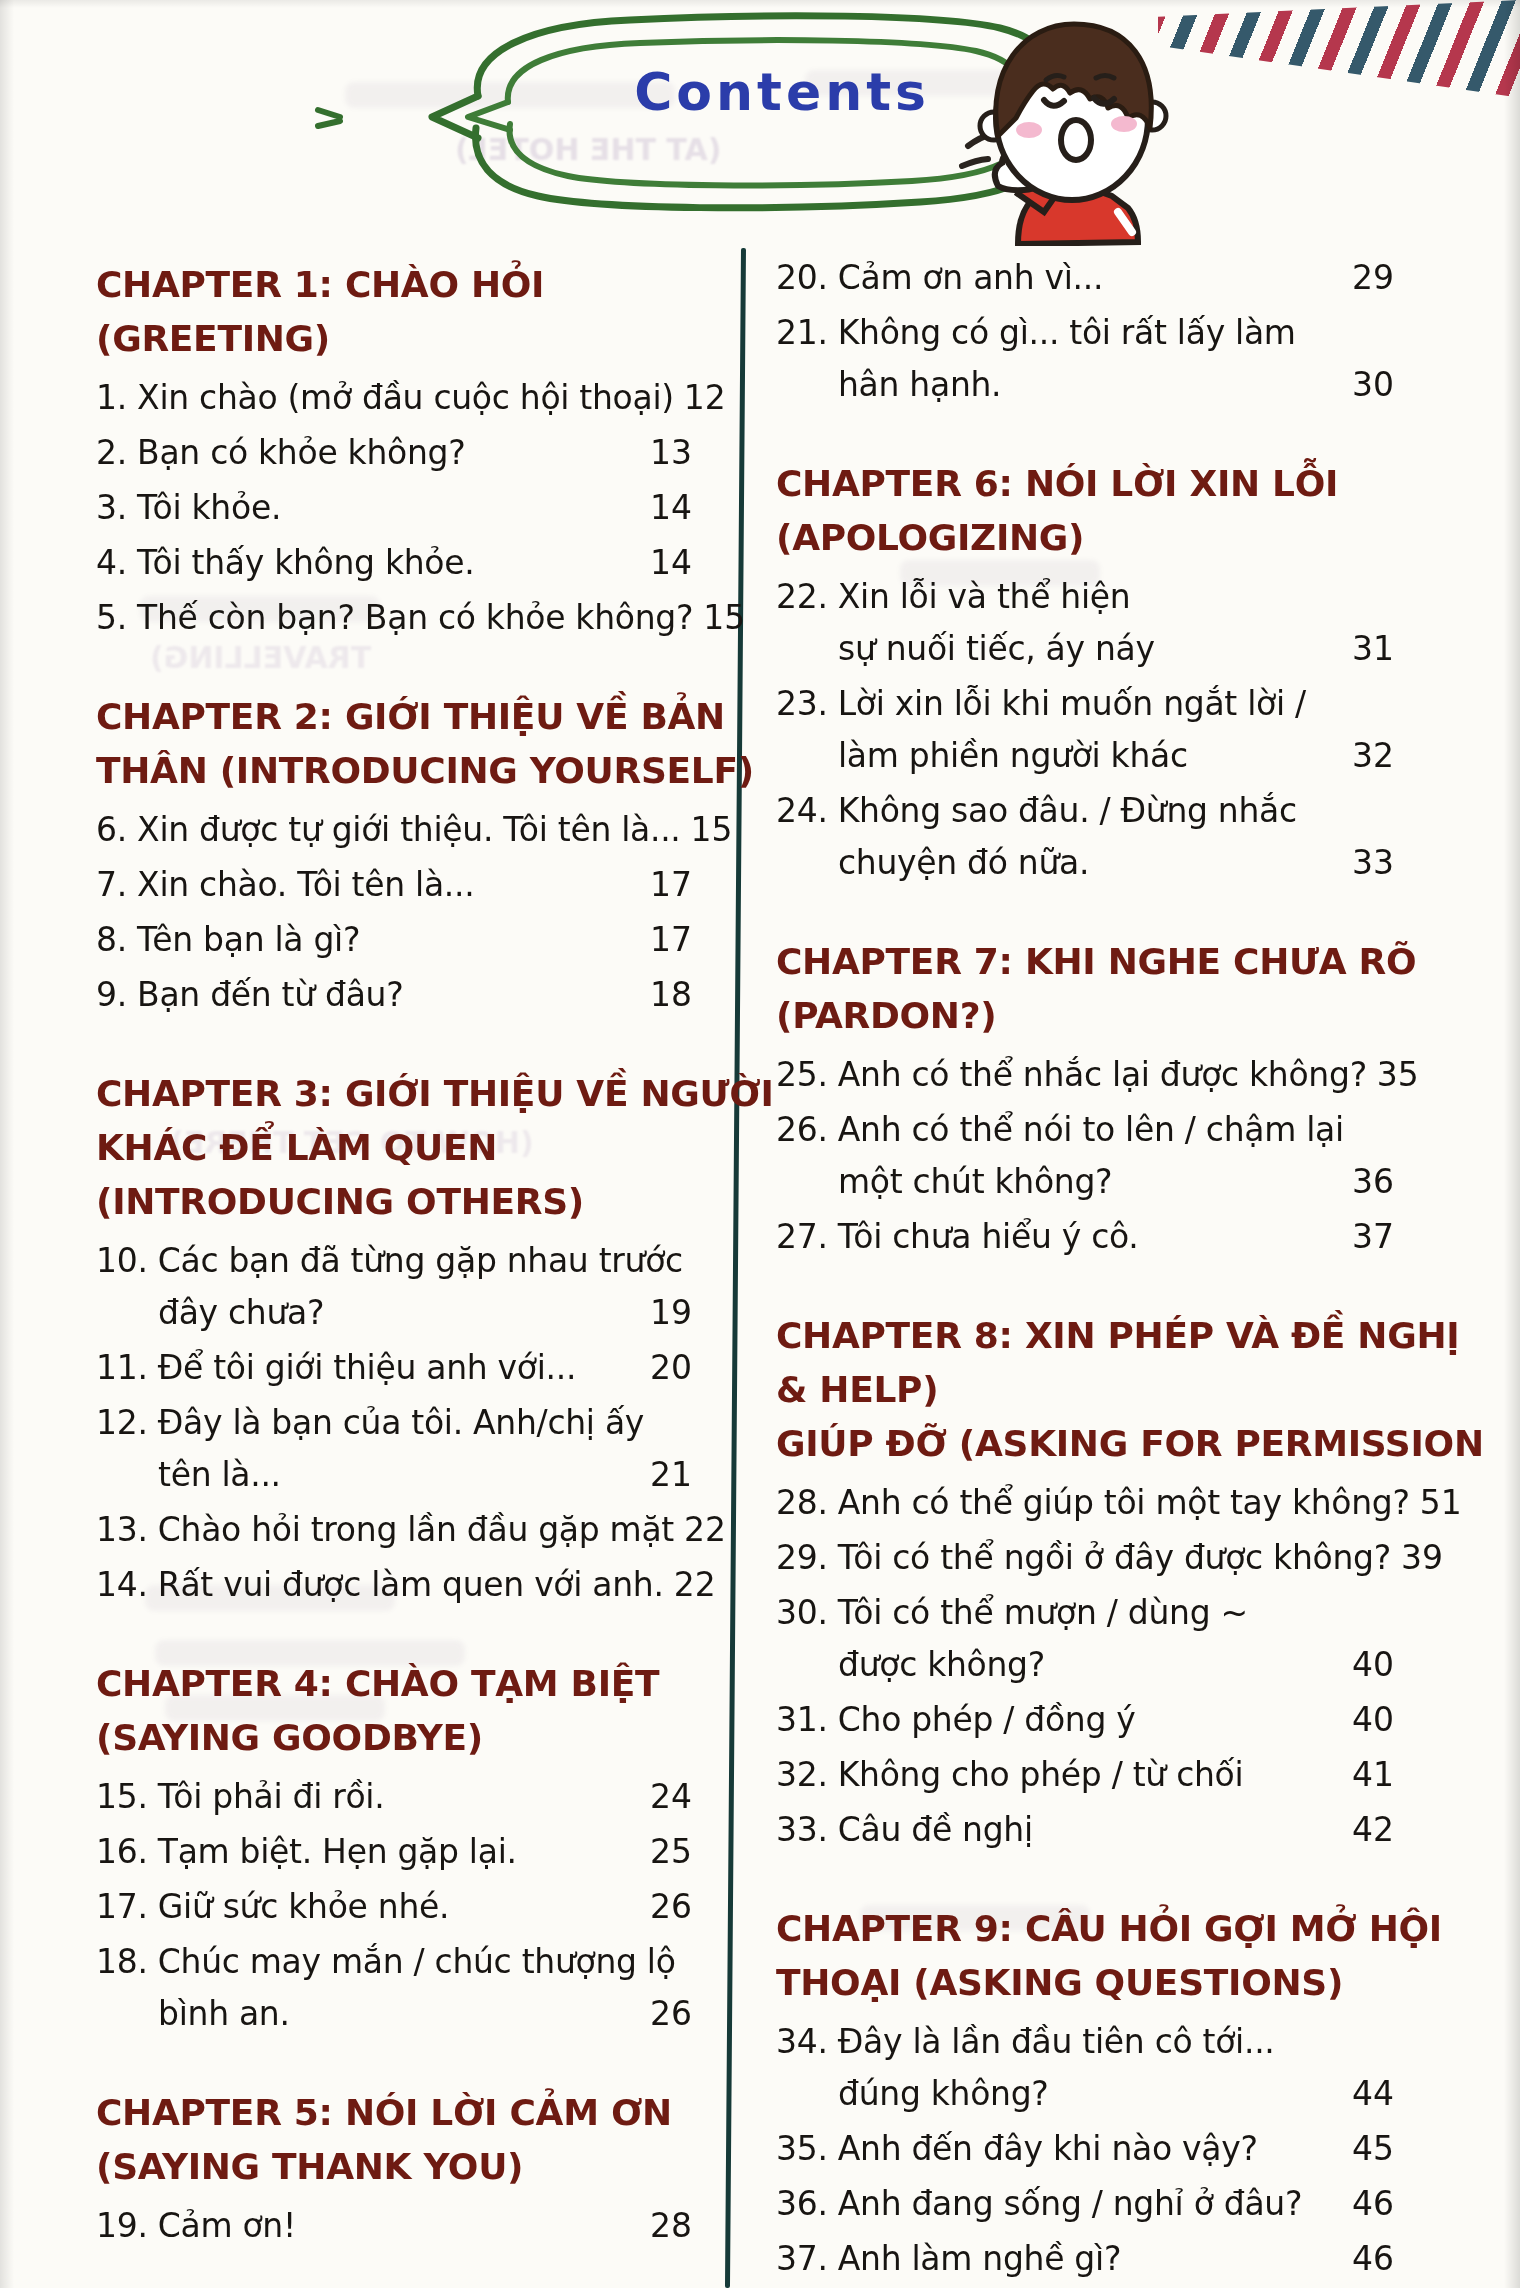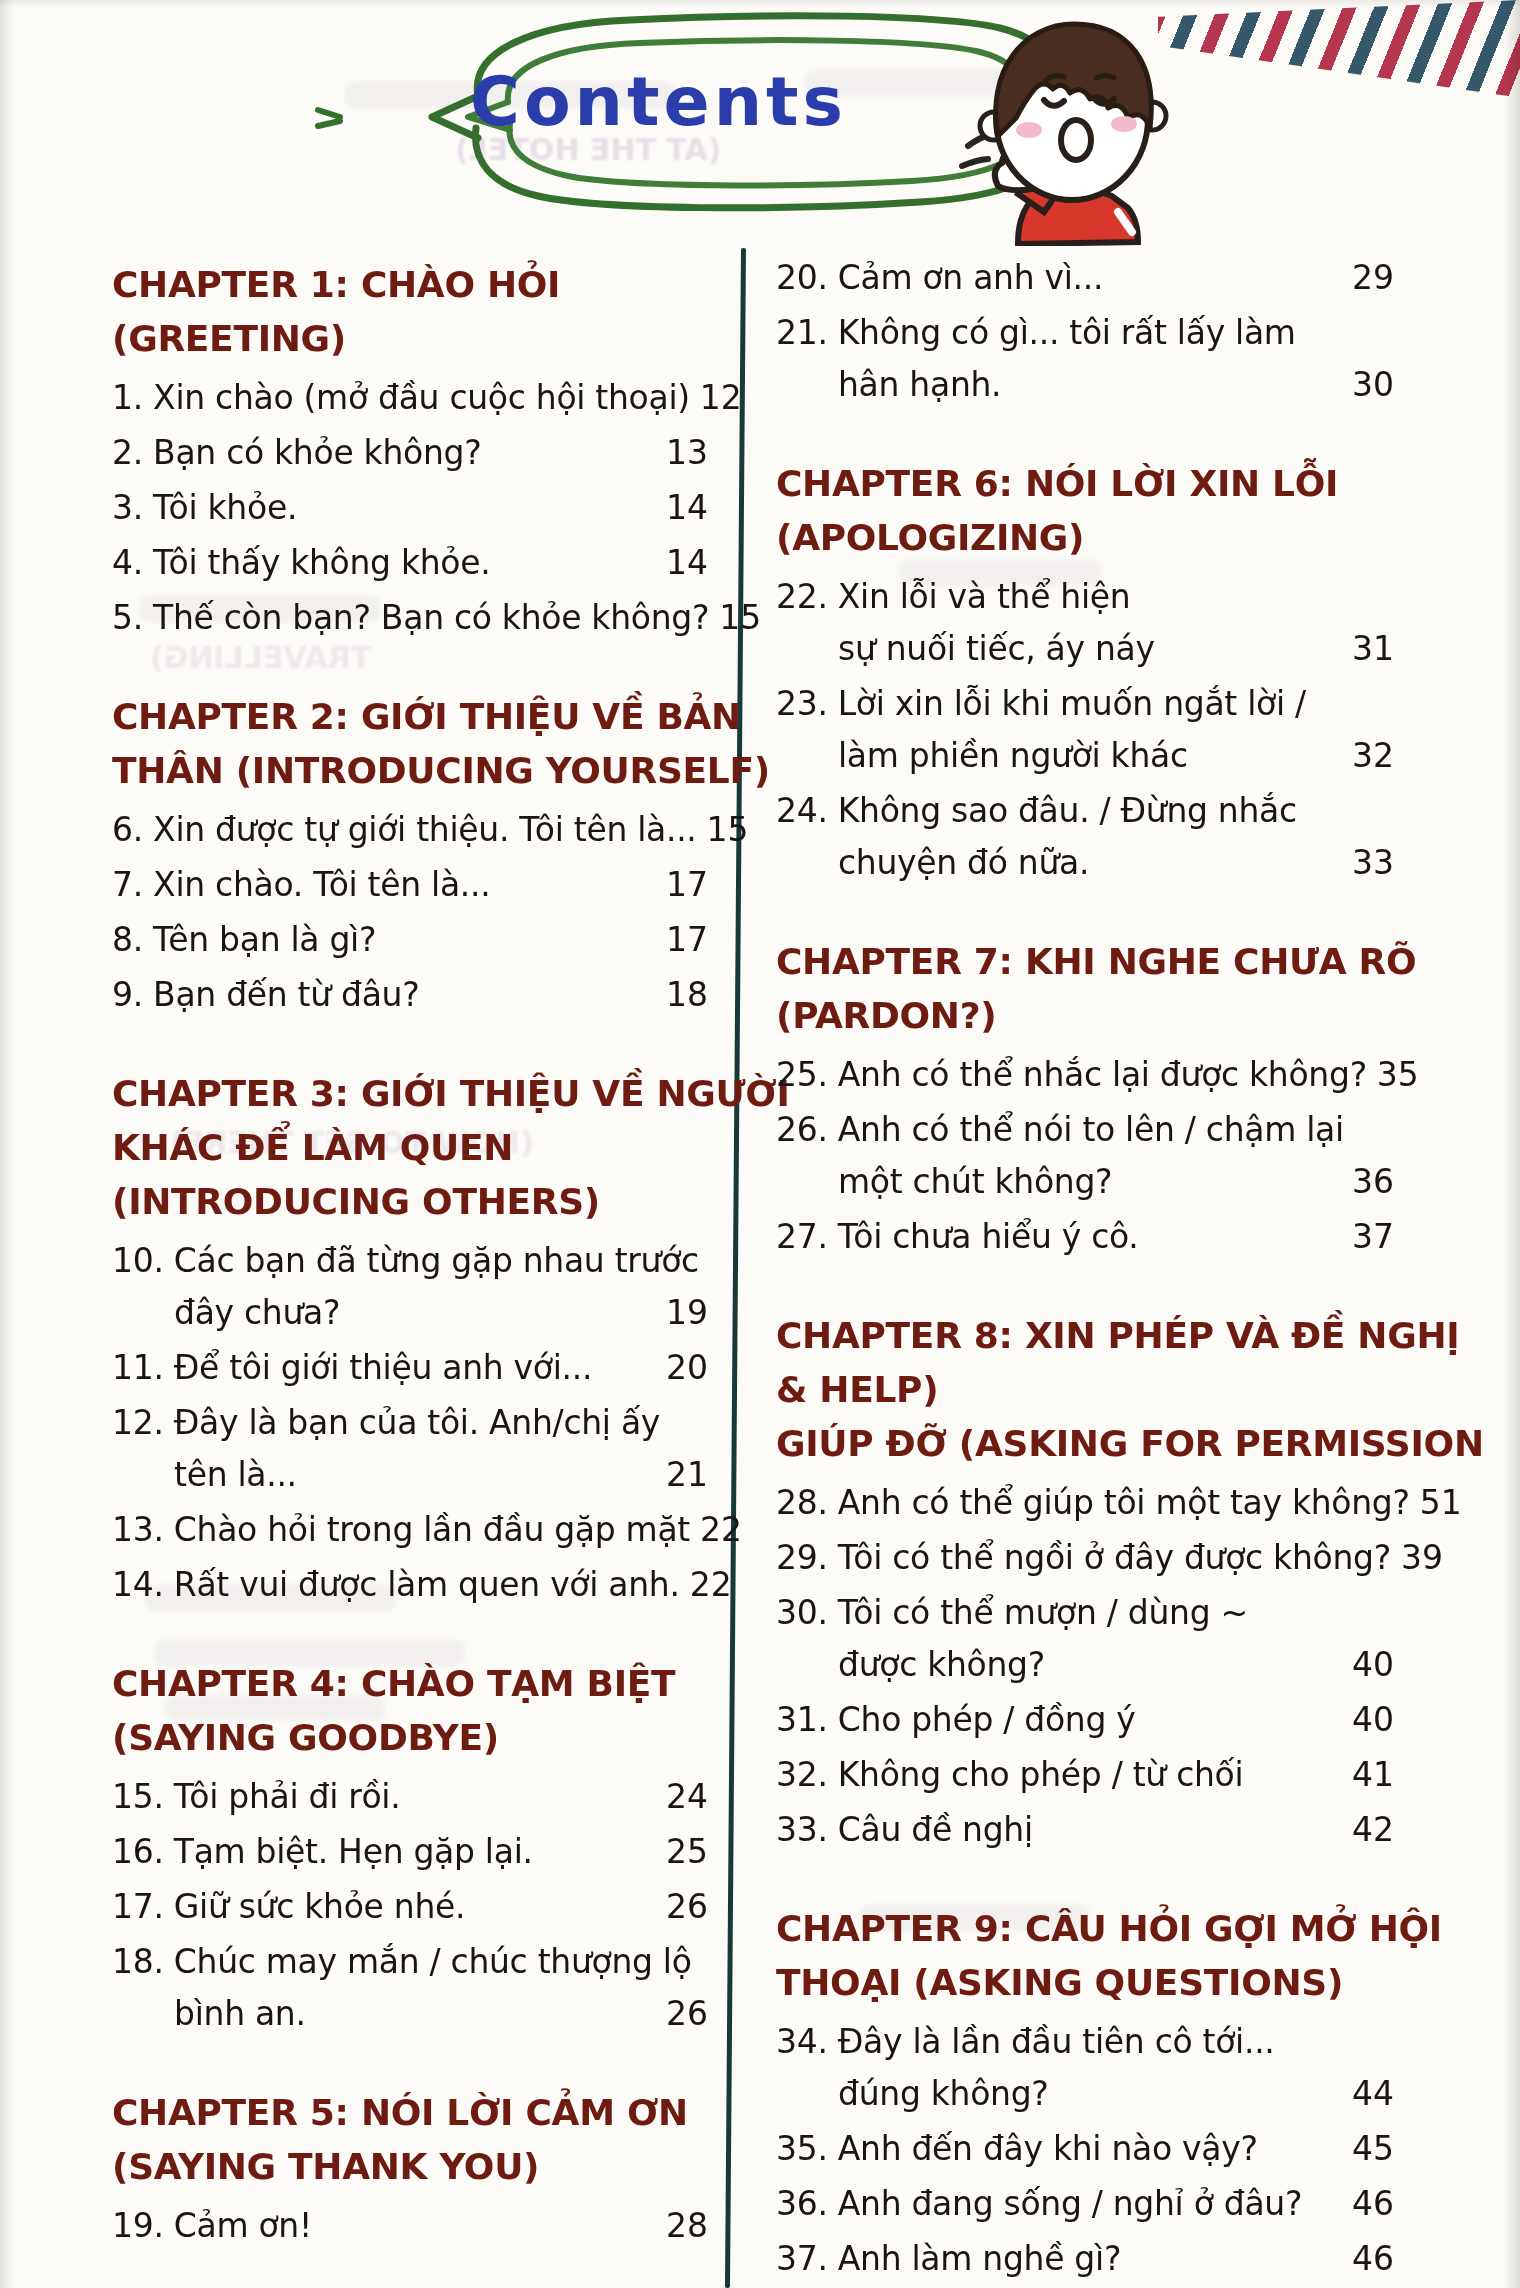--- a/index.html
+++ b/index.html
@@ -22,22 +22,22 @@
     position:absolute;left:1158px;top:0;width:362px;height:104px;
     background:repeating-linear-gradient(112deg,
       #b5374d 0 13px, rgba(0,0,0,0) 13px 29px,
       #35596b 29px 42px, rgba(0,0,0,0) 42px 58px);
     clip-path:polygon(0 16%,100% 0,100% 94%,0 44%);
   }
 
   
   .title-frame{position:absolute;left:300px;top:0;width:800px;height:235px;}
   .contents-title{
-    position:absolute;left:470px;top:62px;width:460px;text-align:left;
-    font-size:68px;font-weight:bold;letter-spacing:4px;color:#2b3daa;
+    position:absolute;left:470px;top:62px;width:460px;text-align:right;
+    font-size:52px;font-weight:bold;letter-spacing:4px;color:#2b3daa;
     font-family:"DejaVu Sans",sans-serif;
   }
 
   
   .mascot{position:absolute;left:932px;top:6px;width:272px;height:240px;}
 
   
   .ghost-text{
     position:absolute;color:#a892b8;opacity:.26;filter:blur(1.2px);
     transform:scaleX(-1);font-weight:bold;font-size:30px;white-space:nowrap;
@@ -49,21 +49,21 @@
 
   
   .divider{
     position:absolute;left:741px;top:248px;width:5px;height:2040px;
     background:#163a38;transform:rotate(.45deg);transform-origin:top center;
     border-radius:2px;
   }
 
   
   .toc-col{position:absolute;color:#181512;}
-  #col-0{left:112px;top:258px;width:596px;}
+  #col-0{left:96px;top:258px;width:596px;}
   #col-1{left:776px;top:252px;width:618px;}
 
   .block-chapter{margin:46px 0 6px 0;}
   .block-chapter:first-child{margin-top:0;}
   .ch-line{
     font-size:36px;line-height:54px;font-weight:bold;color:#6e1b12;
     letter-spacing:-.3px;white-space:nowrap;
   }
   .block-item{margin:0 0 3px 0;}
   .toc-line{display:flex;align-items:flex-start;font-size:33px;line-height:52px;}

